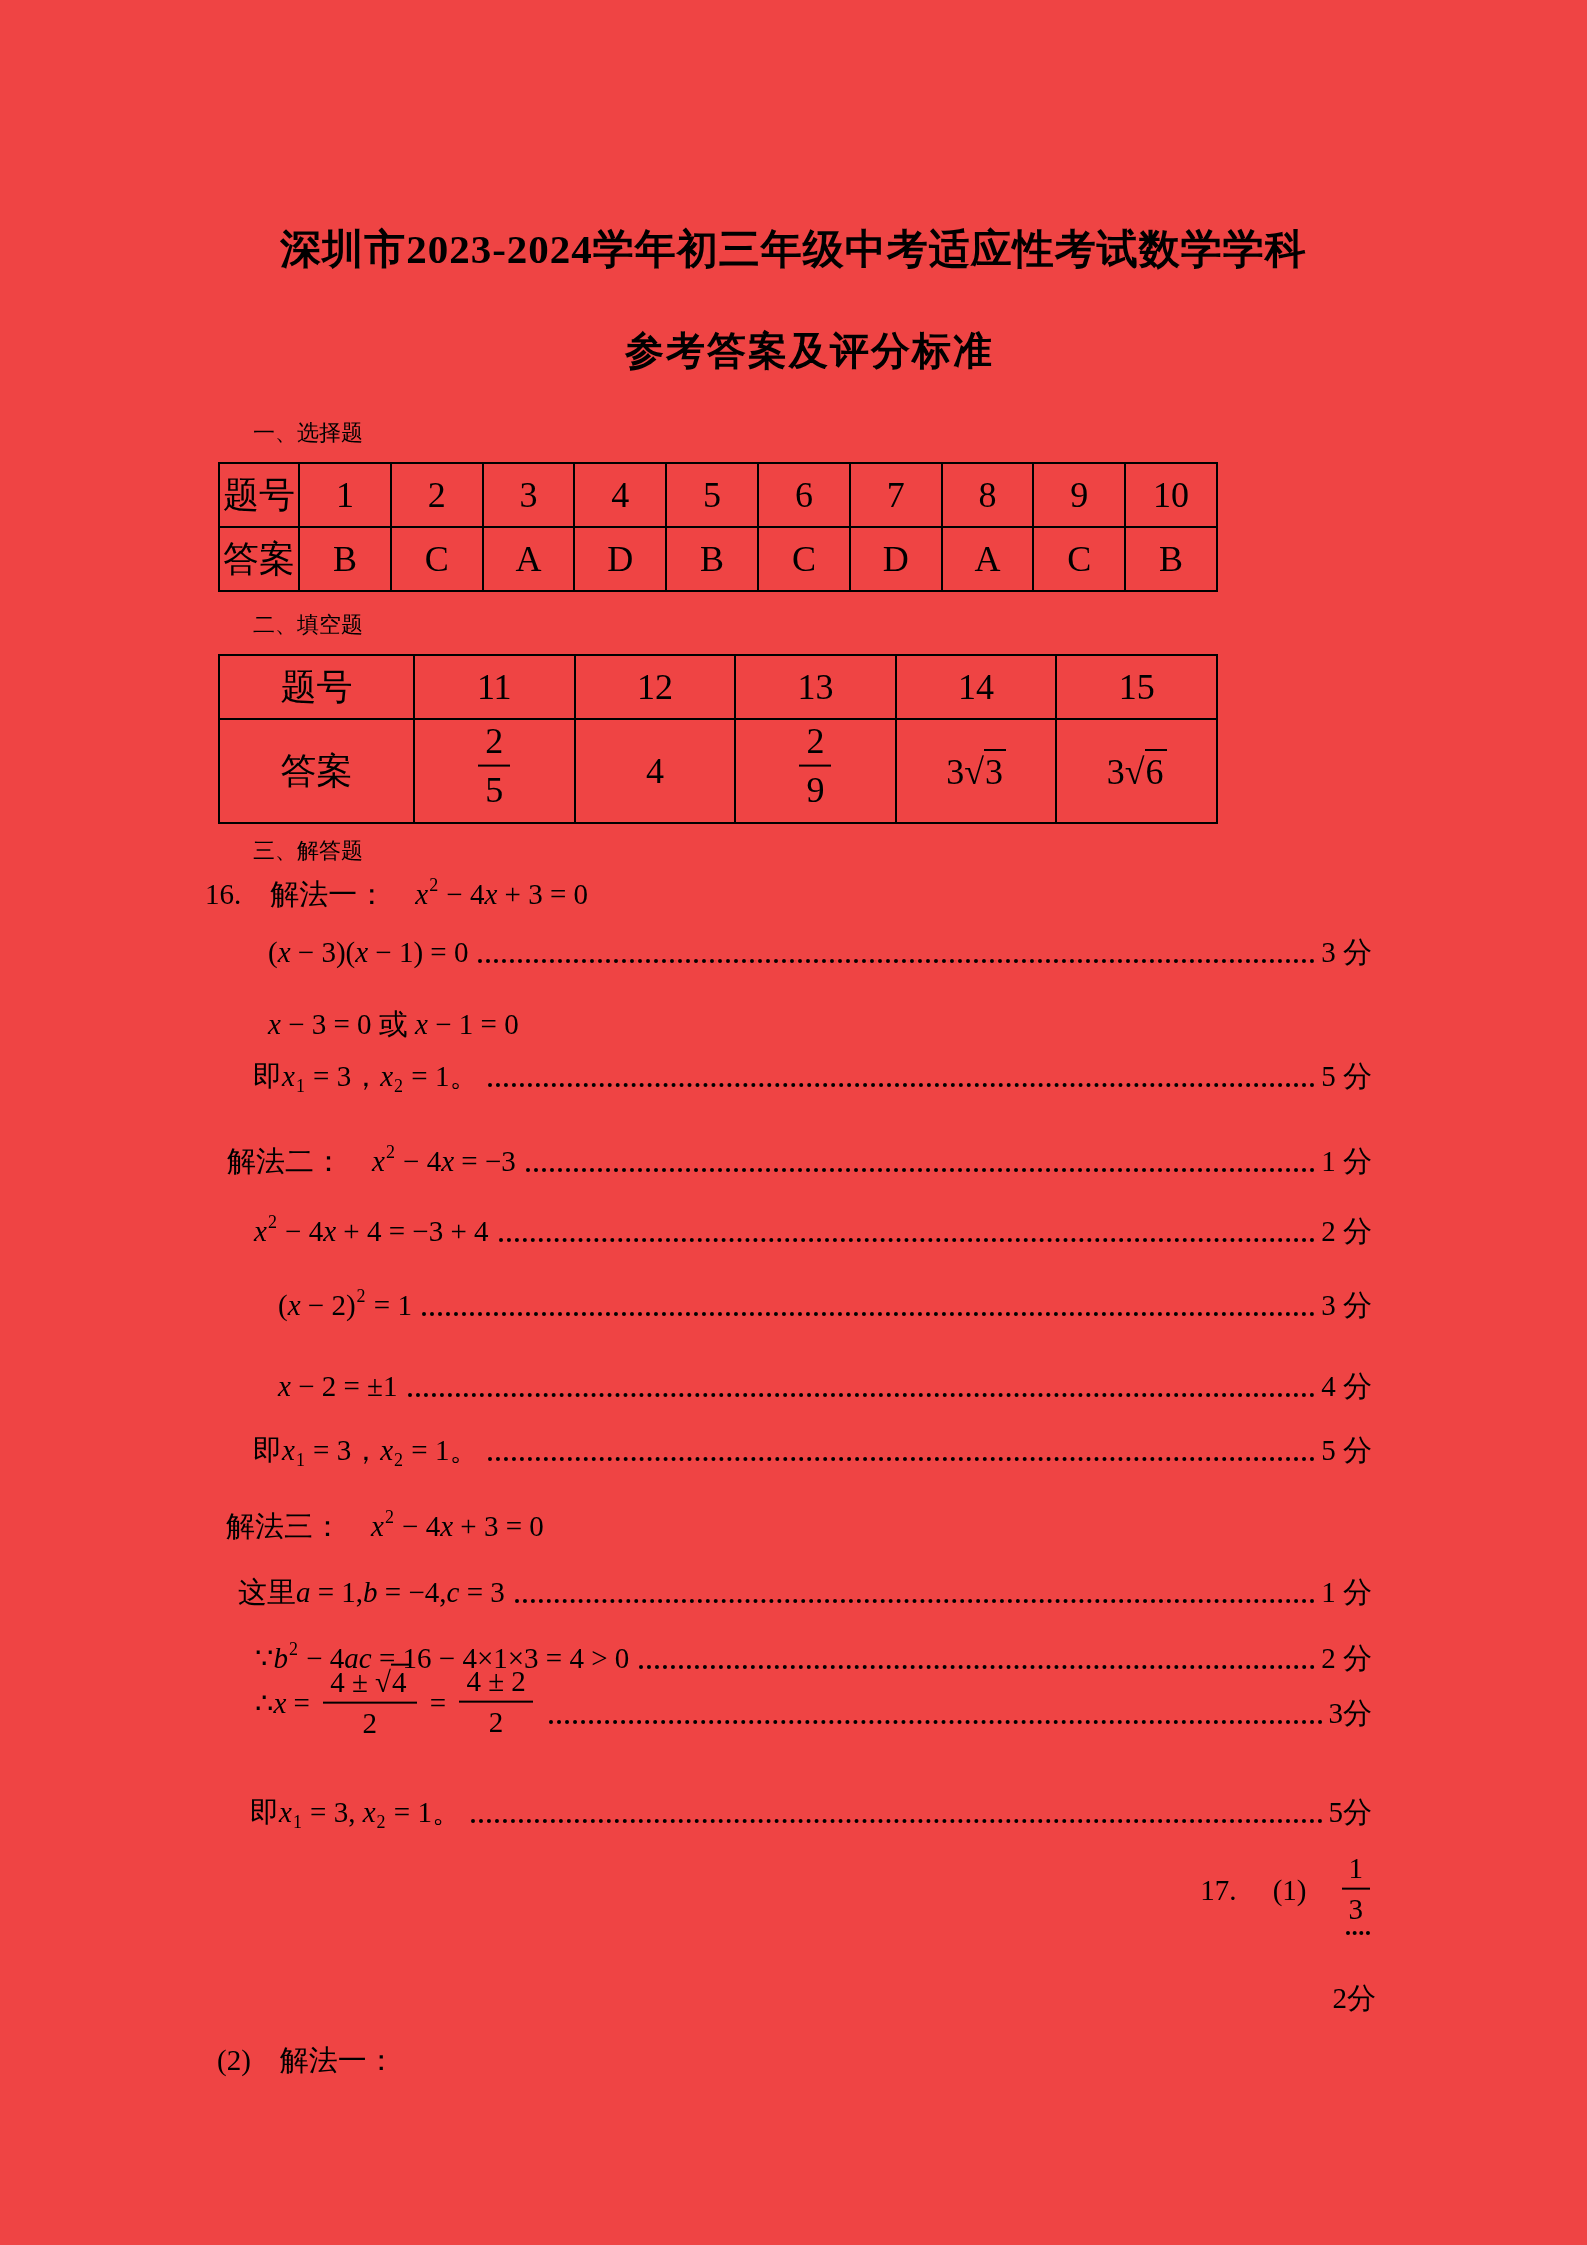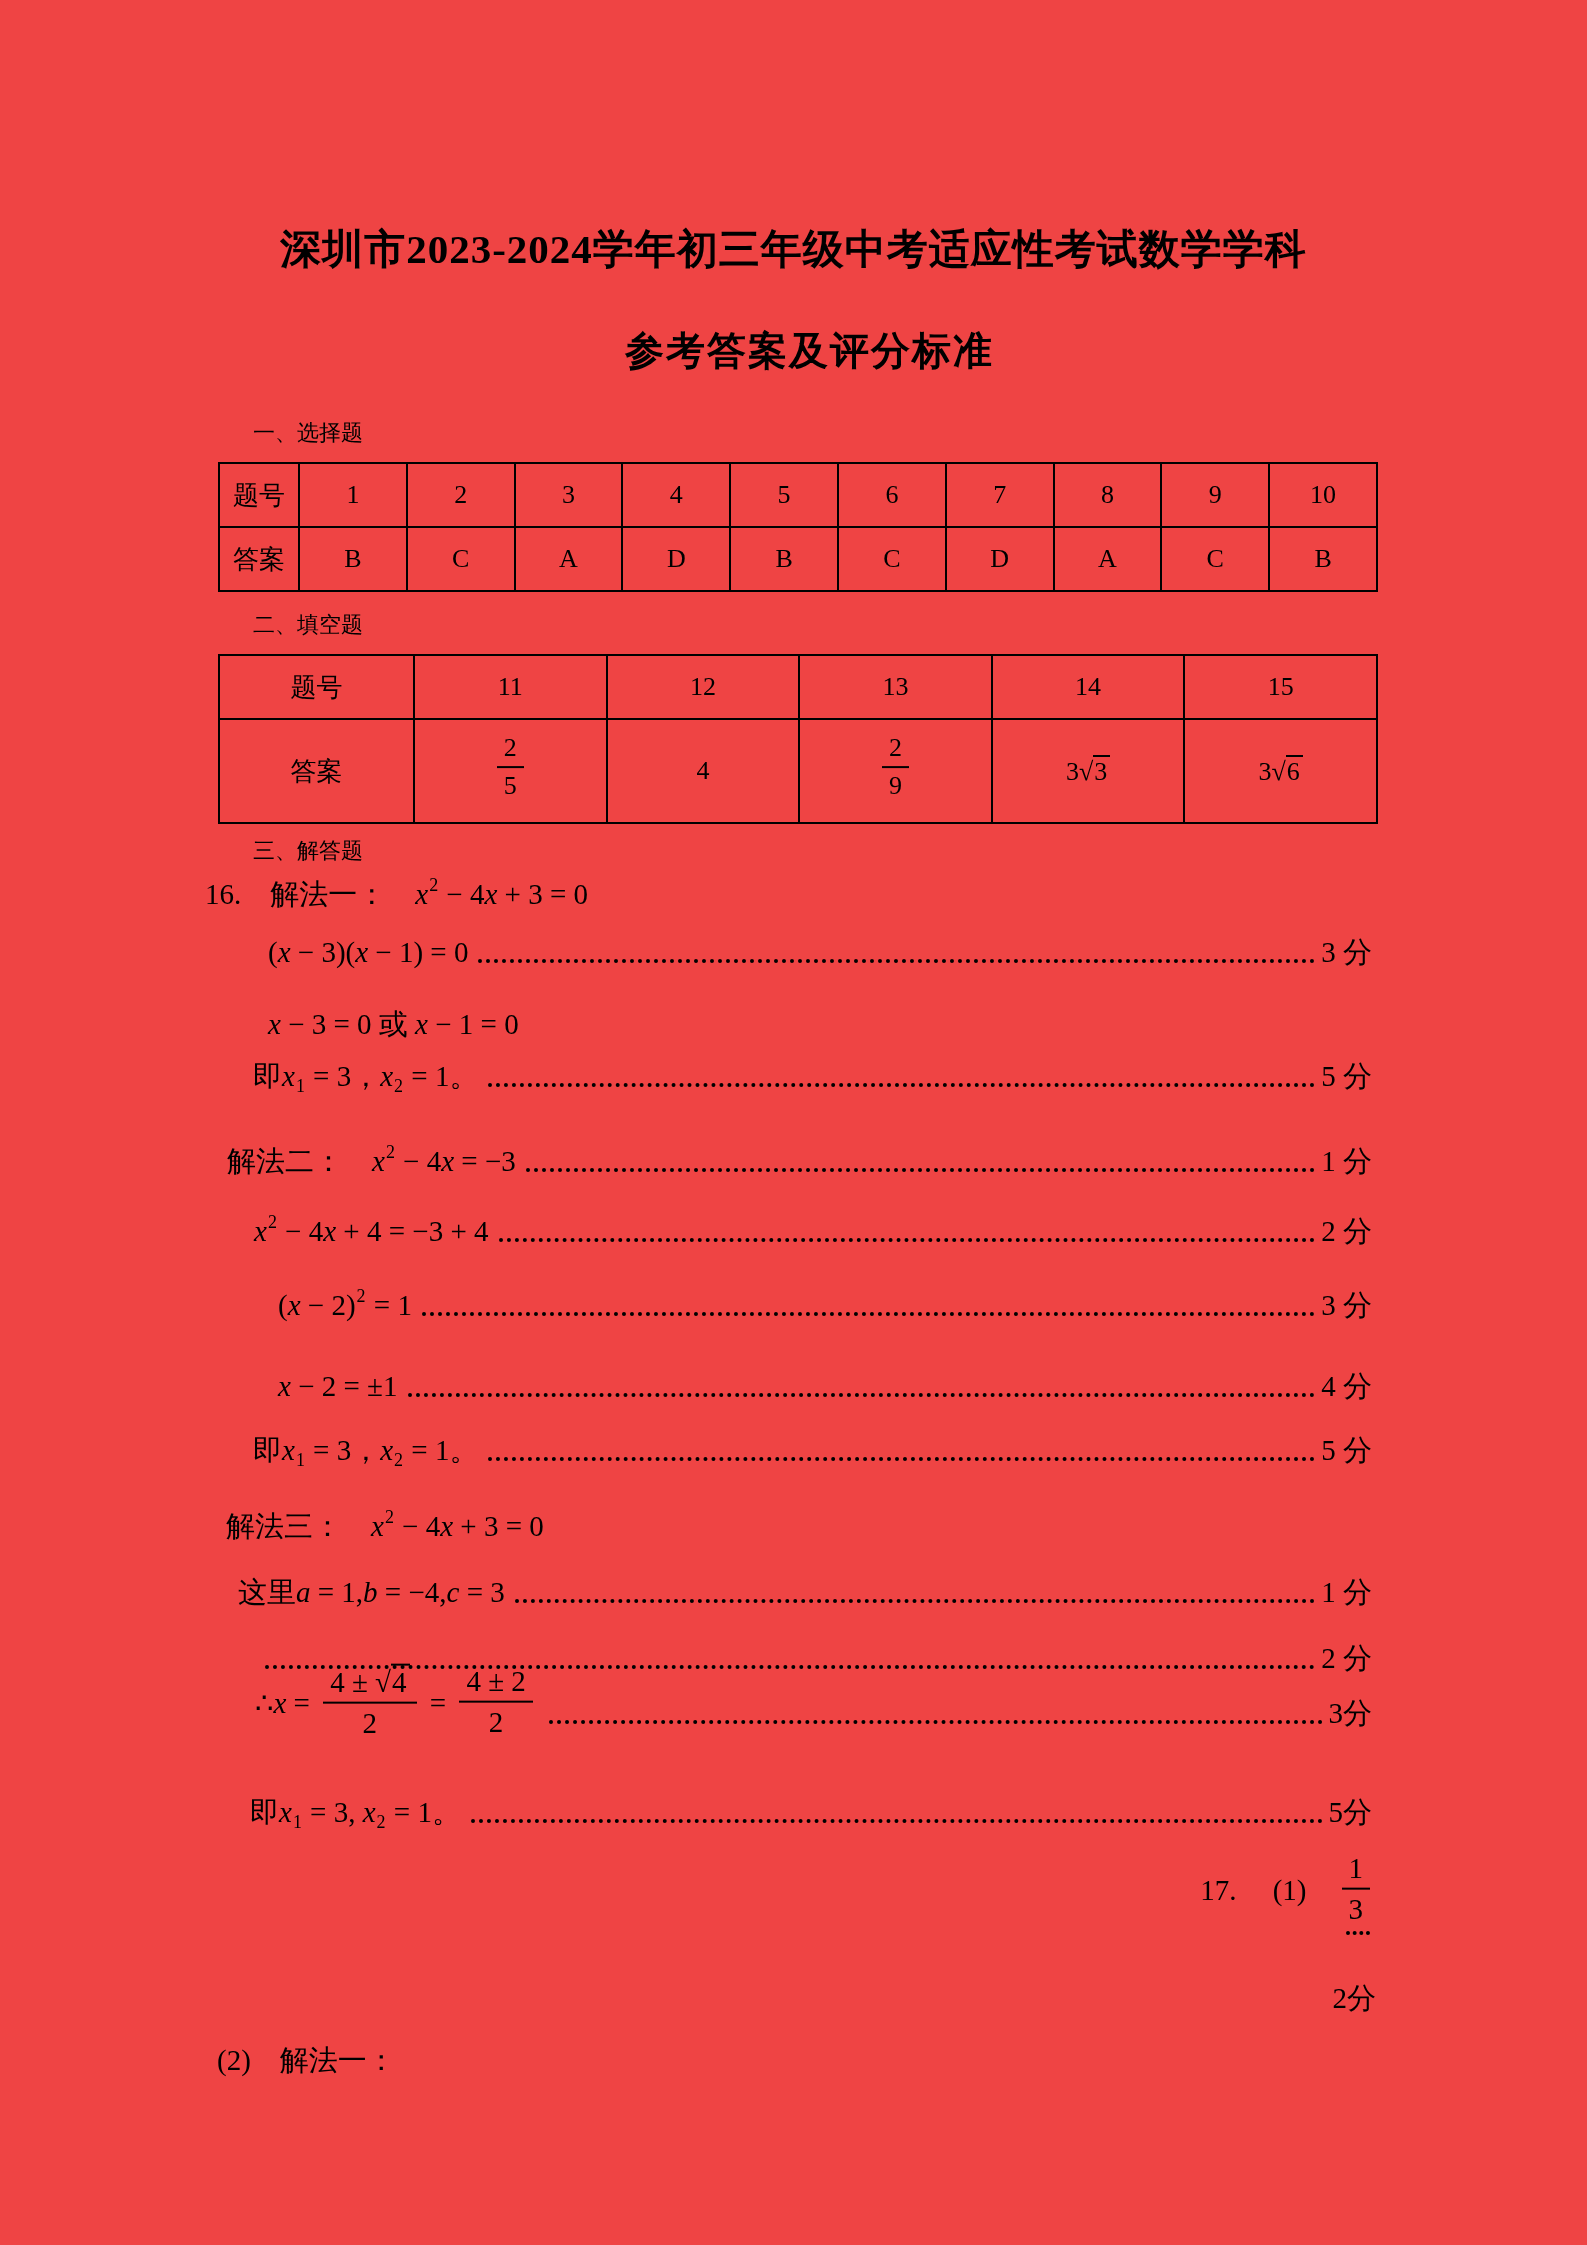--- a/index.html
+++ b/index.html
@@ -16,21 +16,21 @@
           font-size:41px;font-weight:bold;letter-spacing:1px;margin:0;}
   .title2{position:absolute;top:308px;left:0;width:100%;text-align:center;
           font-size:39px;font-weight:bold;letter-spacing:2px;margin:16px;}
   
   .sec-h{position:absolute;font-size:22px;line-height:34px;}
   .sec1{top:416px;left:253px;}
   .sec2{top:608px;left:253px;}
   .sec3{top:834px;left:253px;}
   
   table.anst{position:absolute;left:218px;border-collapse:collapse;table-layout:fixed;
-             width:1160px;font-size:26px;}
+             width:1000px;font-size:36px;}
   table.anst td,table.anst th{border:2px solid #000;text-align:center;vertical-align:middle;
              font-weight:normal;padding:0;}
   table.t1{top:462px;}
   table.t1 tr{height:64px;}
   table.t1 th{width:78px;}
   table.t2{top:654px;}
   table.t2 tr.r0{height:64px;}
   table.t2 tr.r1{height:104px;}
   table.t2 th{width:193px;}
   
@@ -161,20 +161,21 @@
       </div>
       <div class="mline" style="left: 226px; top: 1506px; width: 1146px;">
         <span class="mexpr"><span class="rm">解法三：　</span><span class="it">x</span><span class="msup">2</span><span class="rm"> − 4</span><span class="it">x</span><span class="rm"> + 3 = 0</span></span>
       </div>
       <div class="mline" style="left: 238px; top: 1572px; width: 1134px;">
         <span class="mexpr"><span class="rm">这里</span><span class="it">a</span><span class="rm"> = 1,</span><span class="it">b</span><span class="rm"> = −4,</span><span class="it">c</span><span class="rm"> = 3</span></span>
         <span class="leader"></span>
         <span class="score">1 分</span>
       </div>
       <div class="mline" style="left: 255px; top: 1638px; width: 1117px;">
+        <span class="mexpr"><span class="rm">∵</span><span class="it">b</span><span class="msup">2</span><span class="rm"> − 4</span><span class="it">a</span><span class="it">c</span><span class="rm"> = 16 − 4×1×3 = 4 &gt; 0</span></span>
         <span class="leader"></span>
         <span class="score">2 分</span>
       </div>
       <div class="mline" style="left: 255px; top: 1668px; width: 1117px;">
         <span class="mexpr"><span class="rm">∴</span><span class="it">x</span><span class="rm"> = </span><span class="frac"><span class="fn"><span class="rm">4 ± </span><span class="sqrt"><span class="sign">√</span><span class="sbody"><span class="rm">4</span></span></span></span><span class="fd"><span class="rm">2</span></span></span><span class="rm"> = </span><span class="frac"><span class="fn"><span class="rm">4 ± 2</span></span><span class="fd"><span class="rm">2</span></span></span></span>
         <span class="leader" style="margin-bottom: 21px;"></span>
         <span class="score" style="margin-bottom: 12px;">3分</span>
       </div>
       <div class="mline" style="left: 250px; top: 1792px; width: 1122px;">
         <span class="mexpr"><span class="rm">即</span><span class="it">x</span><span class="msub">1</span><span class="rm"> = 3, </span><span class="it">x</span><span class="msub">2</span><span class="rm"> = 1。 </span></span>

